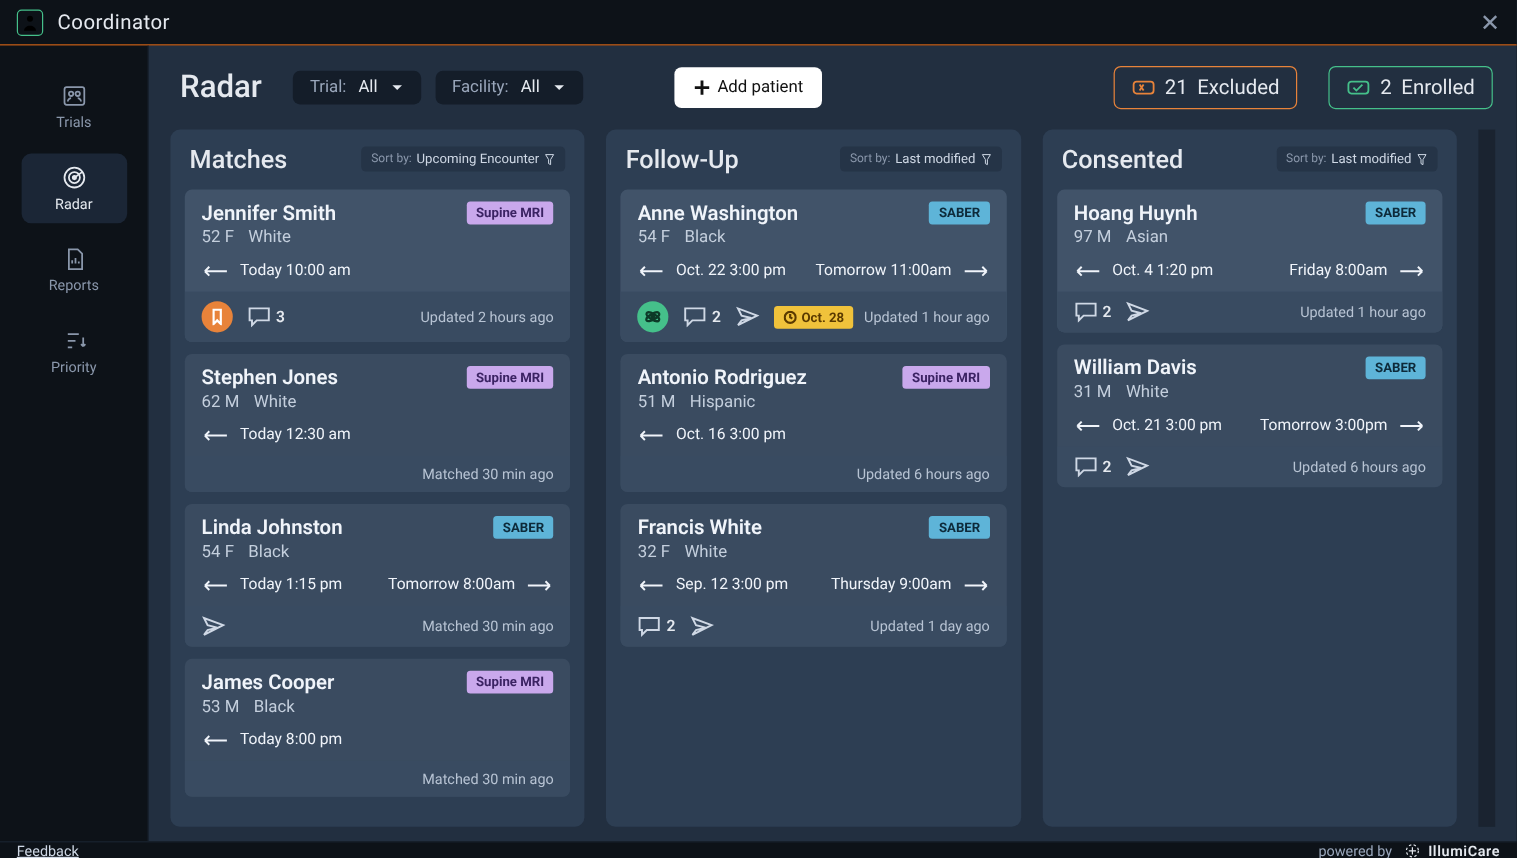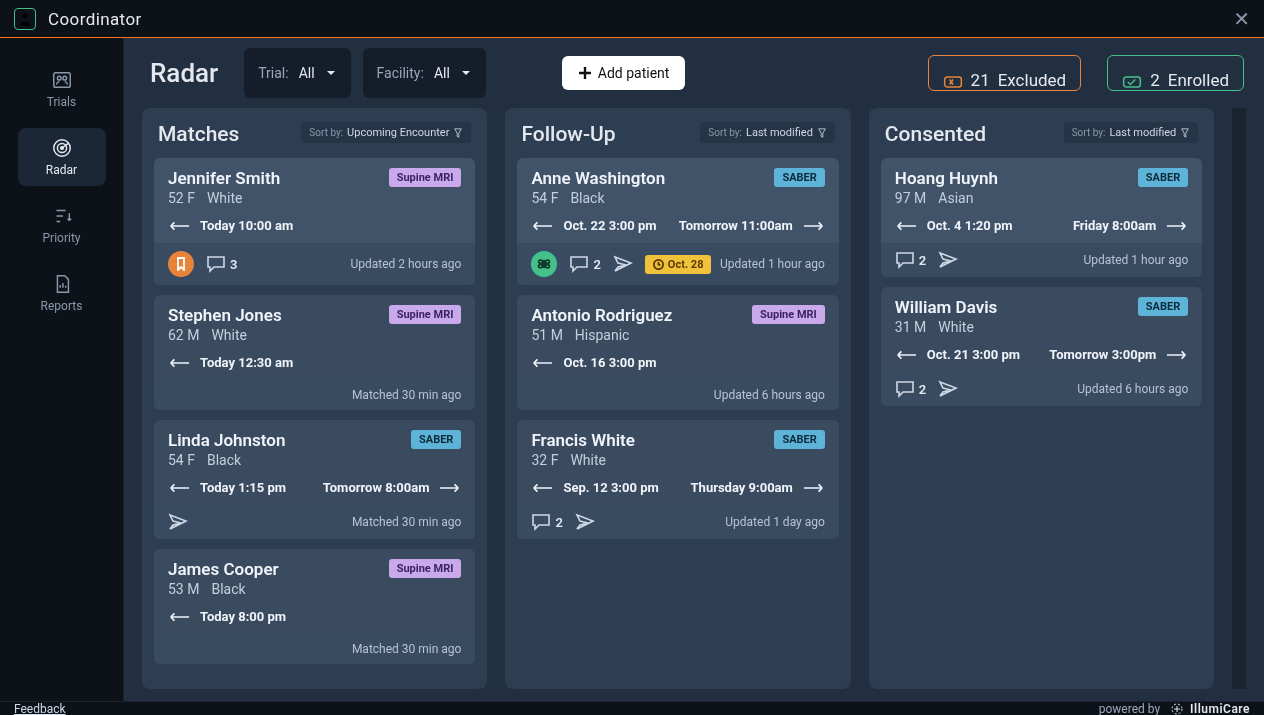--- a/index.html
+++ b/index.html
@@ -15,26 +15,26 @@
   
   .sidebar { width: 124px; background: #0d1218; border-right: 1px solid #1a2330; display: flex; flex-direction: column; align-items: center; padding-top: 22px; gap: 10px; }
   .nav-item { width: 88px; height: 58px; display: flex; flex-direction: column; align-items: center; justify-content: center; gap: 4px; border-radius: 8px; color: #8a97ab; cursor: pointer; }
   .nav-item.active { background: #1b2636; color: #e5e9ef; }
   .nav-item svg { width: 24px; height: 22px; stroke: currentColor; fill: none; stroke-width: 1.6; }
   .nav-item span.label { font-size: 12px; }
   
   .content { flex: 1; background: #222f40; display: flex; flex-direction: column; min-width: 0; }
   .header-row { height: 70px; display: flex; align-items: center; padding: 0 20px 0 26px; gap: 12px; }
   .page-title { font-size: 26px; font-weight: 500; margin-right: 14px; }
-  .dropdown { background: #141d29; border-radius: 6px; height: 50px; display: flex; align-items: center; padding: 0 14px; font-size: 14px; cursor: pointer; color: #e5e9ef; gap: 10px; }
+  .dropdown { background: #141d29; border-radius: 6px; height: 28px; display: flex; align-items: center; padding: 0 14px; font-size: 14px; cursor: pointer; color: #e5e9ef; gap: 10px; }
   .dropdown .dd-label { color: #9aa7bb; }
   .dropdown svg { width: 12px; height: 12px; fill: #e5e9ef; }
   .add-btn { background: #fff; color: #111; border-radius: 6px; height: 34px; padding: 0 16px; display: flex; align-items: center; gap: 6px; font-size: 14px; cursor: pointer; margin-left: 64px; }
   .add-btn svg { width: 14px; height: 14px; stroke: #111; stroke-width: 2.4; }
-  .stat-pill { margin-left: auto; display: flex; align-items: flex-end; gap: 8px; border: 1.5px solid; border-radius: 6px; height: 36px; padding: 0 14px; font-size: 17px; cursor: pointer; }
+  .stat-pill { margin-left: auto; display: flex; align-items: center; gap: 8px; border: 1.5px solid; border-radius: 6px; height: 36px; padding: 0 14px; font-size: 17px; cursor: pointer; }
   .stat-pill.excl { border-color: #e8833a; color: #e5e9ef; }
   .stat-pill.enr  { border-color: #45c08a; color: #e5e9ef; margin-left: 14px; }
   .stat-pill svg { width: 20px; height: 16px; stroke-width: 1.8; fill: none; }
   .stat-pill.excl svg { stroke: #e8833a; }
   .stat-pill.enr  svg { stroke: #45c08a; }
   
   .board { flex: 1; display: flex; gap: 18px; padding: 0 18px 12px 18px; min-height: 0; }
   .column { width: 352px; background: #2d3e53; border-radius: 8px; display: flex; flex-direction: column; min-height: 0; }
   .col-header { display: flex; align-items: flex-start; justify-content: space-between; padding: 14px 16px 10px 16px; }
   .col-title { font-size: 21px; font-weight: 500; }
@@ -47,21 +47,21 @@
   
   .card { background: #415369; border-radius: 6px; overflow: hidden; cursor: pointer; }
   .card.dim { background: #3a4b60; }
   .card-head { padding: 10px 14px 6px 14px; display: flex; justify-content: space-between; align-items: flex-start; }
   .p-name { font-size: 17px; font-weight: 600; color: #f0f4fa; }
   .p-meta { font-size: 14px; color: #c4cfdd; margin-top: 2px; }
   .p-meta .age { margin-right: 12px; }
   .badge { font-size: 11px; font-weight: 700; padding: 3px 8px; border-radius: 3px; white-space: nowrap; }
   .badge.mri   { background: #c9a8ec; color: #3b2363; }
   .badge.saber { background: #5eb4d8; color: #0d2a3a; }
-  .card-times { padding: 6px 14px 10px 14px; display: flex; align-items: center; justify-content: space-between; font-size: 13px; font-weight: 700; }
+  .card-times { padding: 6px 14px 10px 14px; display: flex; align-items: center; justify-content: space-between; font-size: 13px; font-weight: 400; }
   .time-grp { display: flex; align-items: center; gap: 10px; color: #f0f4fa; }
   .arrow { width: 22px; height: 10px; stroke: #f0f4fa; fill: none; stroke-width: 1.8; }
   .card-foot { background: #394b61; padding: 8px 14px; display: flex; align-items: center; justify-content: space-between; font-size: 12px; color: #b7c3d3; }
   .foot-icons { display: flex; align-items: center; gap: 12px; }
   .ico { width: 20px; height: 18px; stroke: #cfd8e5; fill: none; stroke-width: 1.6; }
   .ico-badge { display: flex; align-items: center; gap: 4px; color: #e5e9ef; font-size: 13px; font-weight: 600; }
   .bookmark { width: 26px; height: 26px; border-radius: 50%; background: #e8833a; display: flex; align-items: center; justify-content: center; }
   .bookmark svg { width: 12px; height: 14px; stroke: #fff; fill: none; stroke-width: 1.8; }
   .atom { width: 26px; height: 26px; border-radius: 50%; background: #45c08a; display: flex; align-items: center; justify-content: center; }
   .atom svg { width: 14px; height: 14px; stroke: #0d3a28; fill: none; stroke-width: 1.8; }
@@ -106,31 +106,31 @@
         <svg viewBox="0 0 24 24">
             <circle cx="12" cy="12" r="9"></circle>
             <circle cx="12" cy="12" r="5"></circle>
             <circle cx="12" cy="12" r="1.5" fill="currentColor"></circle>
             <path d="M12 12 L19 7"></path>
           </svg>
         <span class="label">Radar</span>
       </div>
       <div class="nav-item">
         <svg viewBox="0 0 24 24">
+            <path d="M7 3h8l4 4v14H7z"></path>
+            <path d="M10 16v-3m3 3v-5m3 5v-2"></path>
+          </svg>
+        <span class="label">Reports</span>
+      </div>
+      <div class="nav-item">
+        <svg viewBox="0 0 24 24">
             <path d="M6 6h10M6 12h7M6 18h4"></path>
             <path d="M20 9v8m0 0l-2-2m2 2l2-2"></path>
           </svg>
         <span class="label">Priority</span>
-      </div>
-      <div class="nav-item">
-        <svg viewBox="0 0 24 24">
-            <path d="M7 3h8l4 4v14H7z"></path>
-            <path d="M10 16v-3m3 3v-5m3 5v-2"></path>
-          </svg>
-        <span class="label">Reports</span>
       </div>
     </div>
 
     <div class="content">
       <div class="header-row">
         <div class="page-title">Radar</div>
 
         <div class="dropdown">
           <span class="dd-label">Trial:</span>
           <span>All</span>

